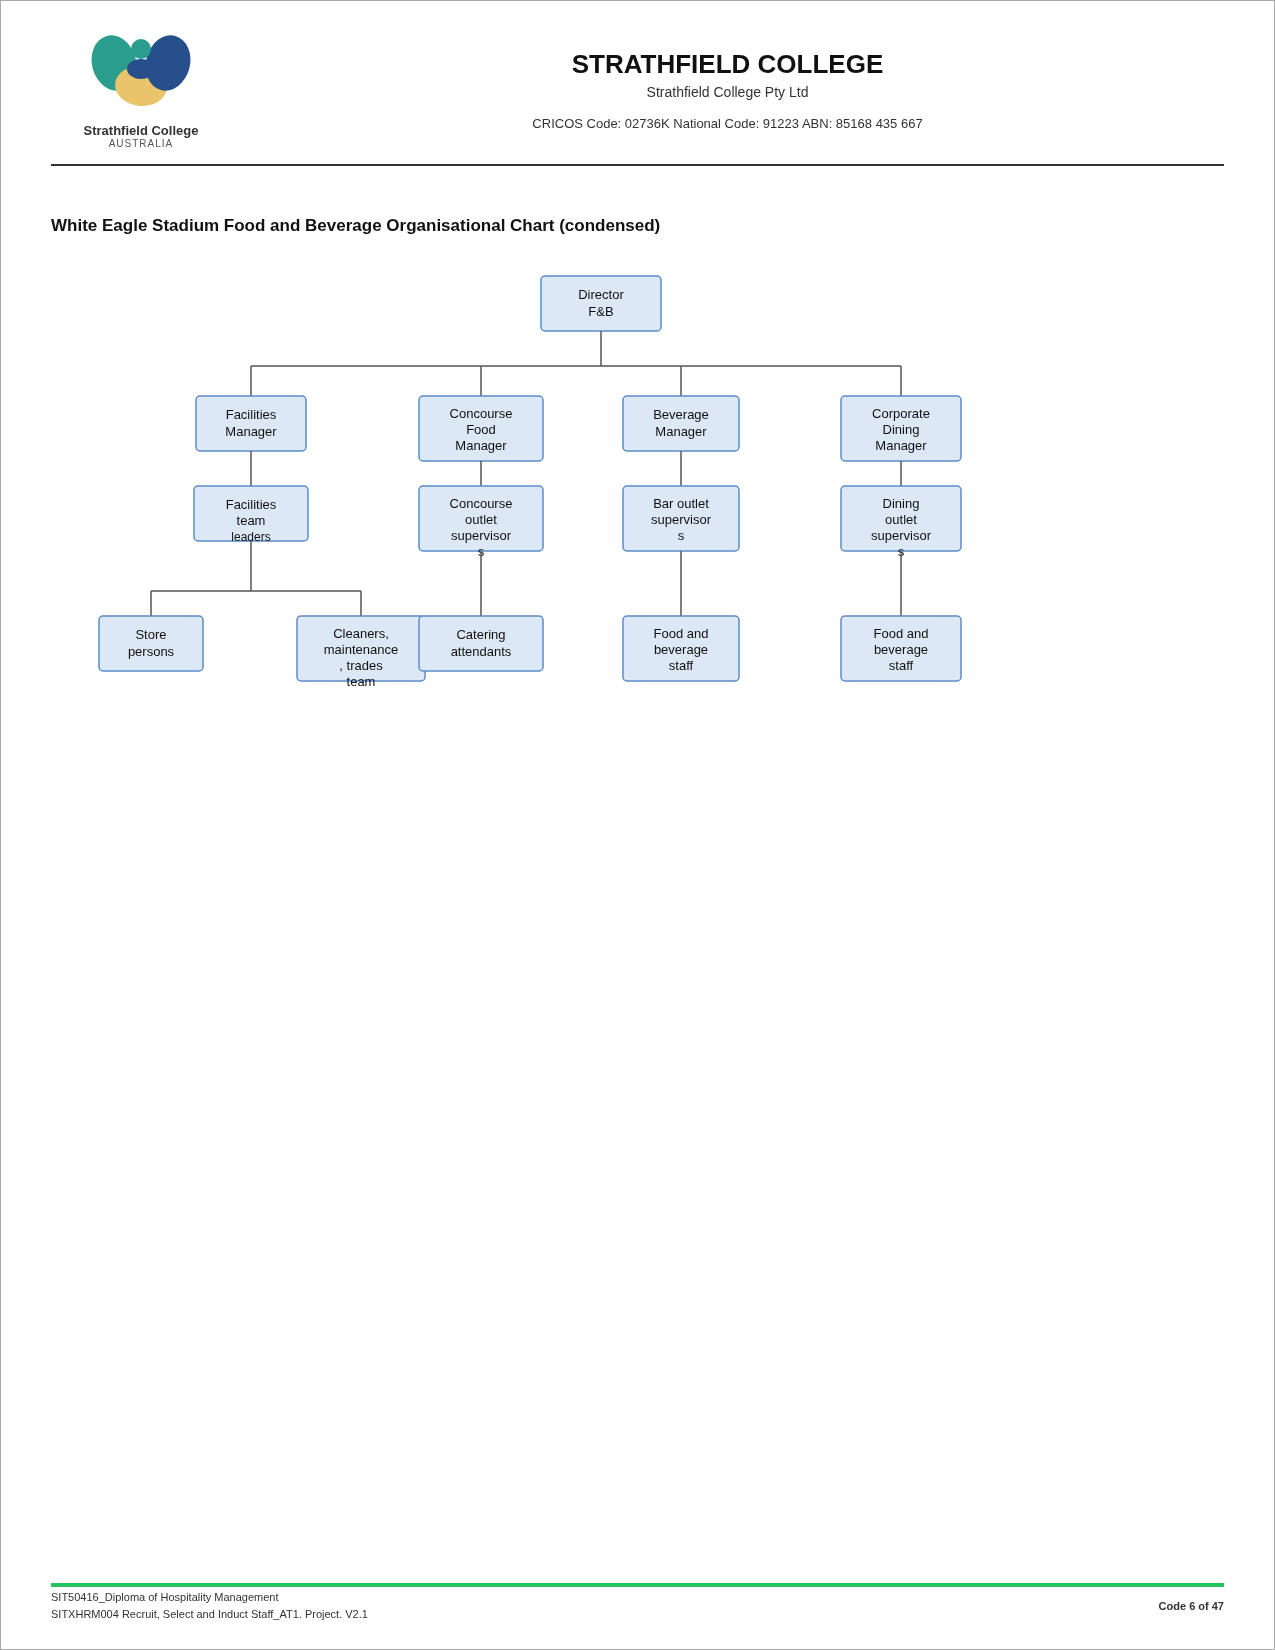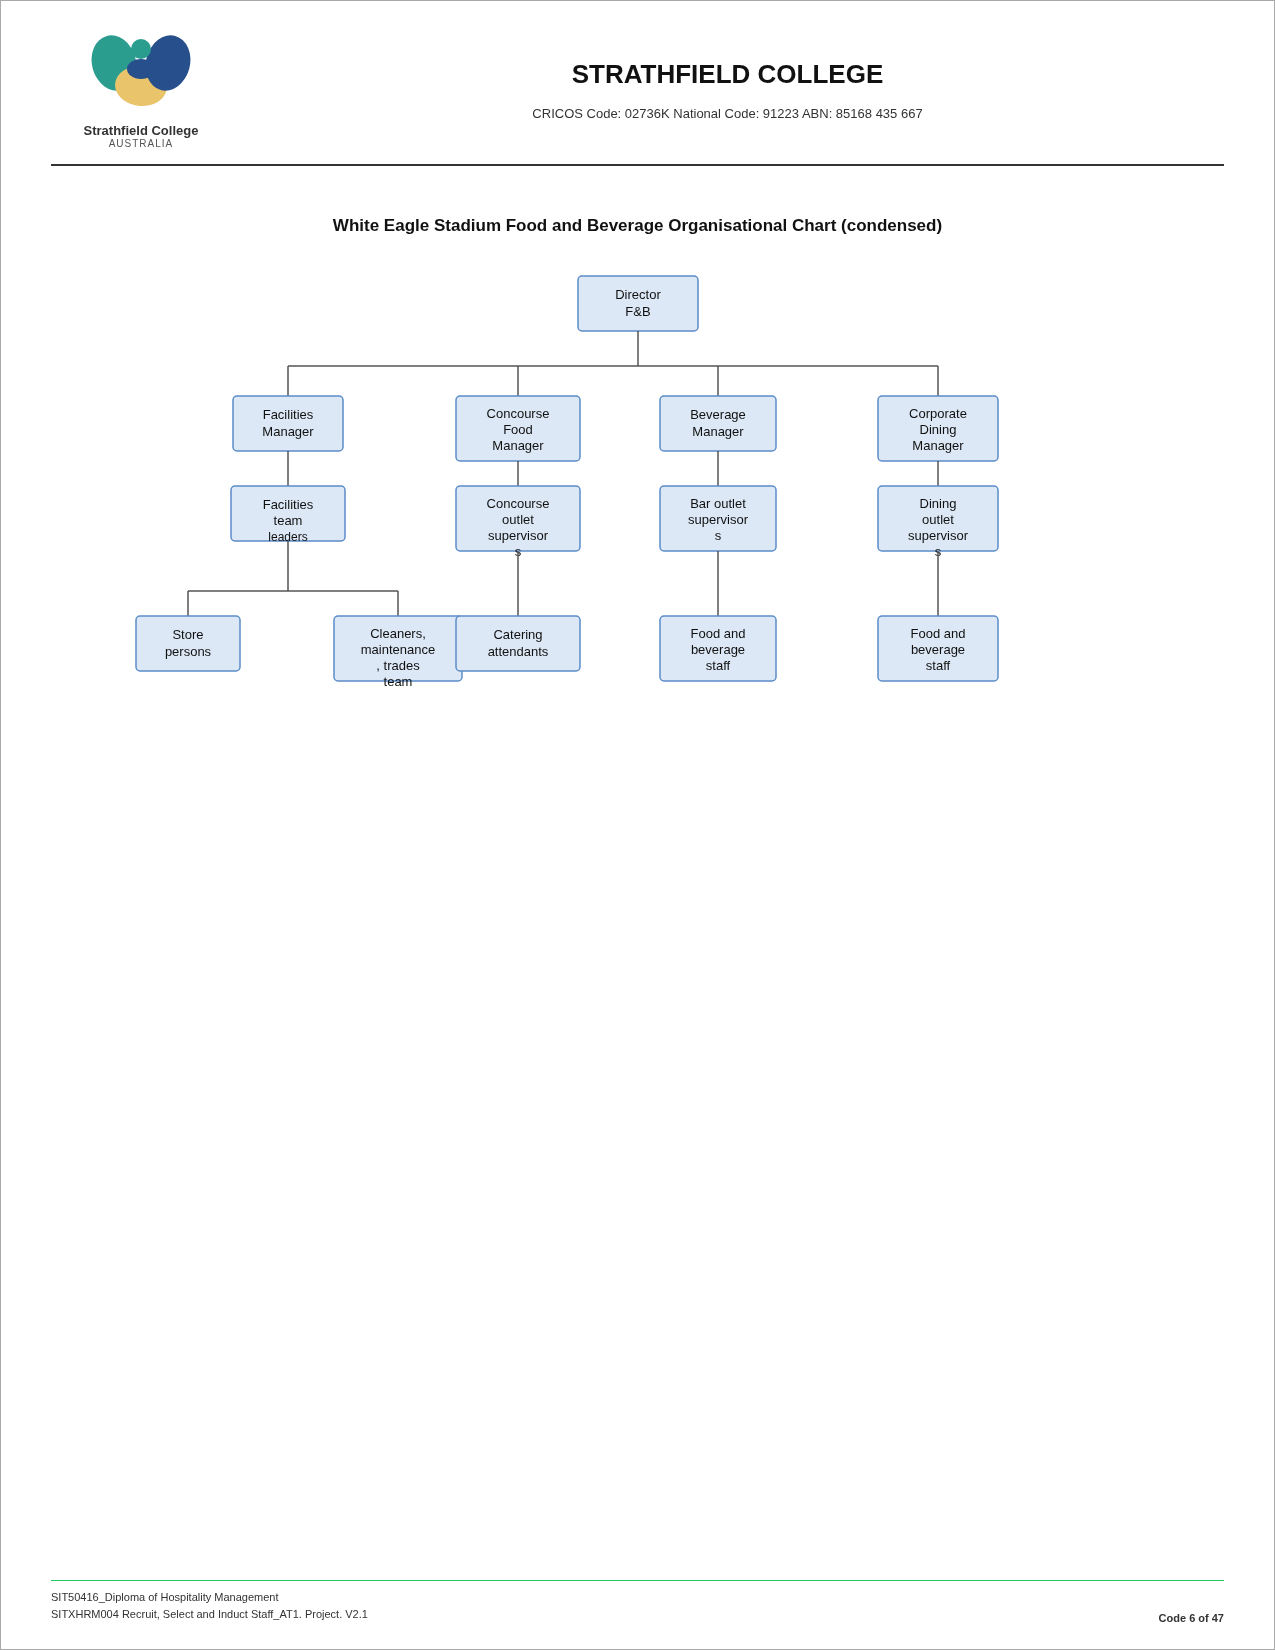--- a/index.html
+++ b/index.html
@@ -68,40 +68,40 @@
       margin-top: 4px;
     }
     .college-cricos {
       font-size: 13px;
       color: #333;
       margin-top: 16px;
     }
 
     
     .chart-title {
-      text-align: center;
+      text-align: left;
       font-size: 17px;
       font-weight: bold;
       color: #111;
       margin: 40px 0 30px 0;
     }
 
     
     .footer {
       position: absolute;
       bottom: 25px;
       left: 50px;
       right: 50px;
       display: flex;
       justify-content: space-between;
-      align-items: flex-end;
+      align-items: center;
       font-size: 11px;
       color: #333;
-      border-top: 1px solid #22c55e;
-      padding-top: 8px;
+      border-top: 4px solid #22c55e;
+      padding-top: 2px;
     }
     .footer-left {
       line-height: 1.6;
     }
     .footer-right {
       font-size: 11px;
       color: #333;
     }
     .footer-right span {
       font-weight: bold;
@@ -124,27 +124,28 @@
         <ellipse cx="92" cy="32" rx="22" ry="28" fill="#264f8c" transform="rotate(15 92 32)"></ellipse>
 
         <circle cx="65" cy="18" r="10" fill="#2a9d8f"></circle>
         <ellipse cx="65" cy="38" rx="14" ry="10" fill="#264f8c"></ellipse>
       </svg>
       <div class="logo-text-name">Strathfield College</div>
       <div class="logo-text-country">AUSTRALIA</div>
     </div>
     <div class="header-text">
       <div class="college-name">STRATHFIELD COLLEGE</div>
+      <div class="college-sub">Strathfield College Pty Ltd</div>
       <div class="college-cricos">CRICOS Code: 02736K National Code: 91223 ABN: 85168 435 667</div>
     </div>
   </div>
 
   <div class="chart-title">White Eagle Stadium Food and Beverage Organisational Chart (condensed)</div>
 
-  <div style="display:flex; justify-content:center; width:100%;text-decoration:underline;">
+  <div style="display:flex; justify-content:flex-start; width:100%;text-decoration:underline;">
     <svg width="1100" height="460" viewBox="0 0 1100 460" xmlns="http://www.w3.org/2000/svg" style="font-family: Arial, sans-serif; font-size: 13px;">
 
       <rect x="490" y="10" width="120" height="55" rx="4" fill="#dce8f5" stroke="#5b8cc8" stroke-width="1.5"></rect>
       <text x="550" y="33" text-anchor="middle" fill="#111" font-size="13">Director</text>
       <text x="550" y="50" text-anchor="middle" fill="#111" font-size="13">F&amp;B</text>
 
       <line x1="550" y1="65" x2="550" y2="100" stroke="#555" stroke-width="1.5"></line>
 
       <line x1="200" y1="100" x2="850" y2="100" stroke="#555" stroke-width="1.5"></line>
 

